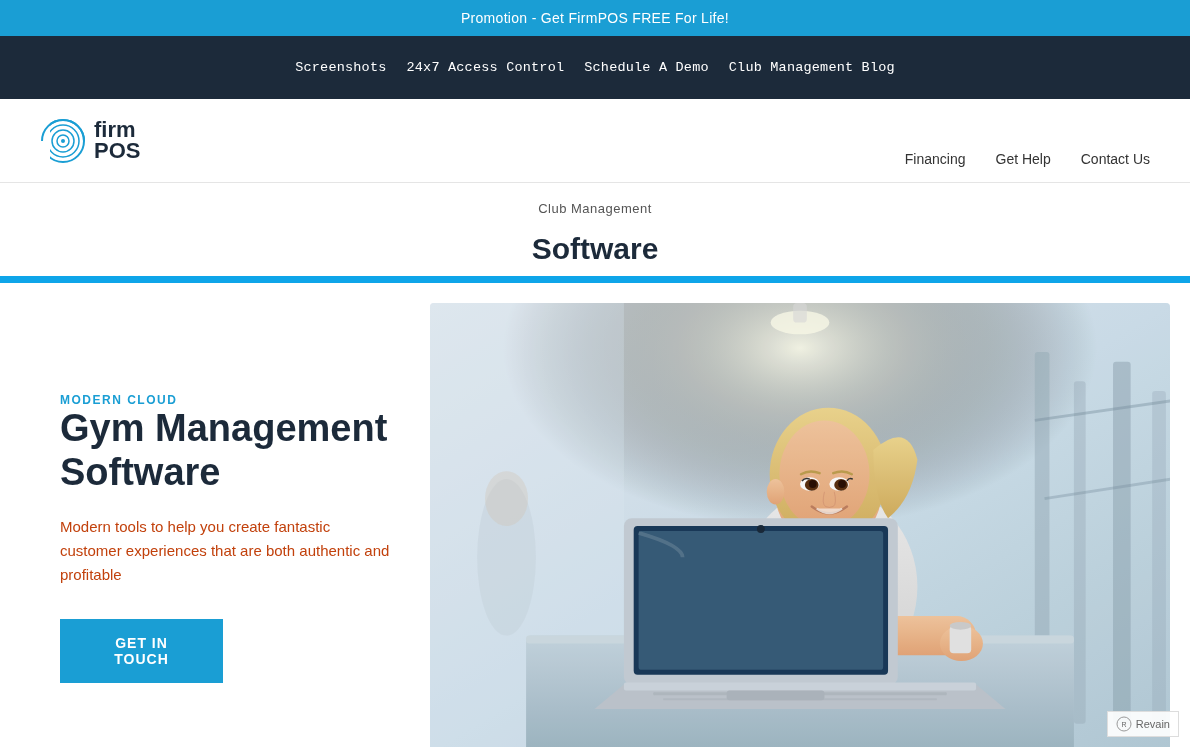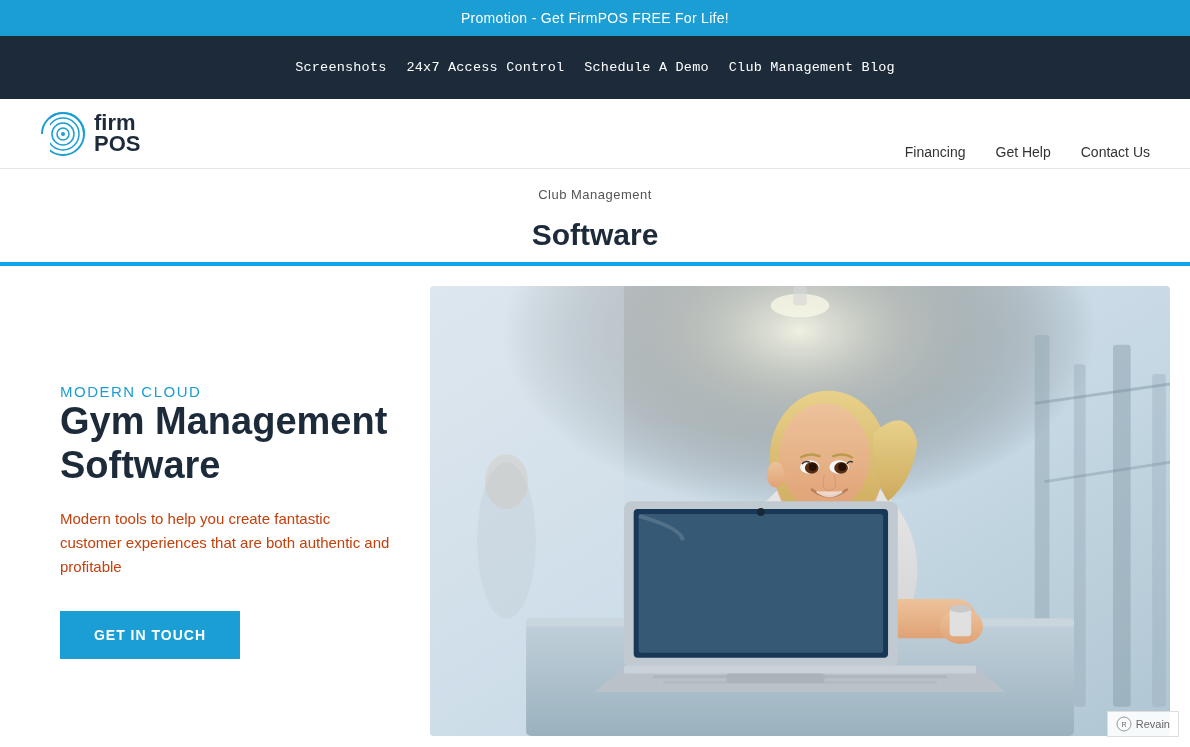--- a/index.html
+++ b/index.html
@@ -32,21 +32,21 @@
       font-weight: 400;
       letter-spacing: 0.2px;
     }
 
     
     .secondary-nav {
       display: flex;
       align-items: center;
       padding: 0 40px;
       border-bottom: 1px solid #e5e5e5;
-      height: 70px;
+      height: 84px;
     }
     .logo-area {
       display: flex;
       align-items: center;
       gap: 8px;
       flex: 0 0 auto;
     }
     .logo-text {
       display: flex;
       flex-direction: column;
@@ -74,21 +74,21 @@
       text-decoration: none;
       font-size: 14px;
       margin-top: 36px;
     }
 
     
     .club-mgmt-banner {
       display: flex;
       justify-content: flex-start;
       padding: 18px 8px 10px;
-      border-bottom: 4px solid #0ea5e9;
+      border-bottom: 7px solid #0ea5e9;
       flex-direction: column;
       align-items: center;
     }
     .club-mgmt-sub {
       font-size: 13px;
       color: #555;
       letter-spacing: 0.5px;
     }
     .club-mgmt-title {
       font-size: 30px;
@@ -104,22 +104,22 @@
       background: #fff;
     }
     .hero-left {
       flex: 0 0 430px;
       padding: 80px 40px 60px 60px;
       display: flex;
       flex-direction: column;
       justify-content: center;
     }
     .hero-tag {
-      font-size: 15px;
-      font-weight: 400;
+      font-size: 12px;
+      font-weight: 700;
       color: #1a9ed4;
       letter-spacing: 1.5px;
       text-transform: uppercase;
       margin-bottom: 0;
     }
     .hero-title {
       font-size: 38px;
       font-weight: 700;
       color: #1c2a3a;
       line-height: 1.15;
@@ -135,21 +135,21 @@
       display: inline-block;
       background: #1a9ed4;
       color: #fff;
       font-size: 14px;
       font-weight: 700;
       letter-spacing: 1px;
       text-transform: uppercase;
       padding: 16px 30px;
       border: none;
       cursor: pointer;
-      width: 180px;
+      width: 163px;
       text-align: center;
       text-decoration: none;
     }
 
     
     .hero-right {
       flex: 1;
       background: #e8f0f5;
       position: relative;
       overflow: hidden;

